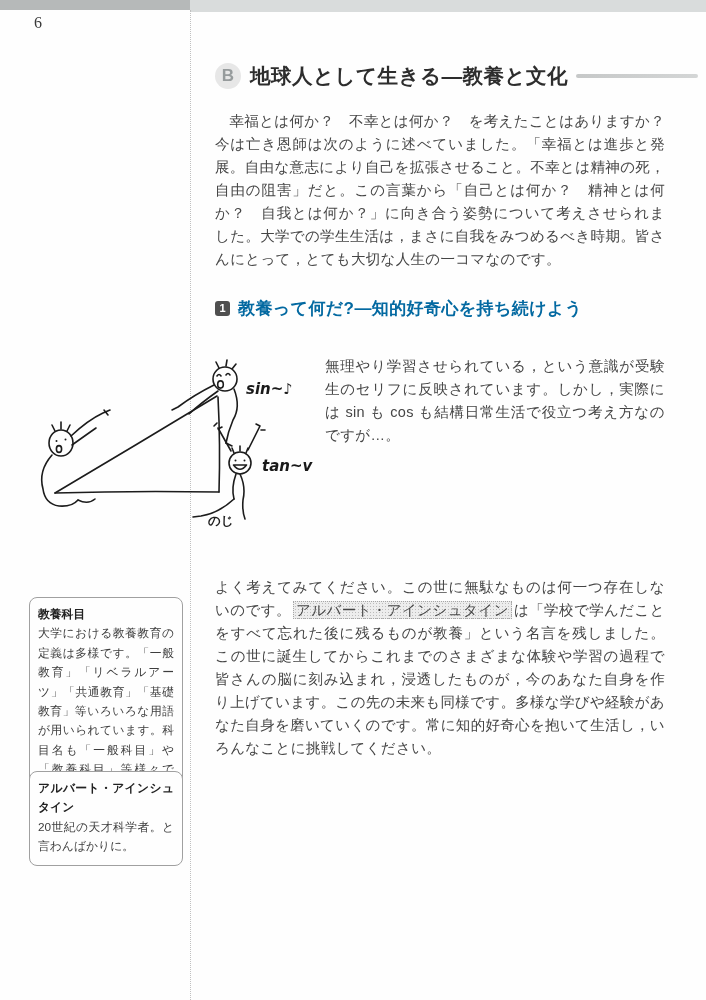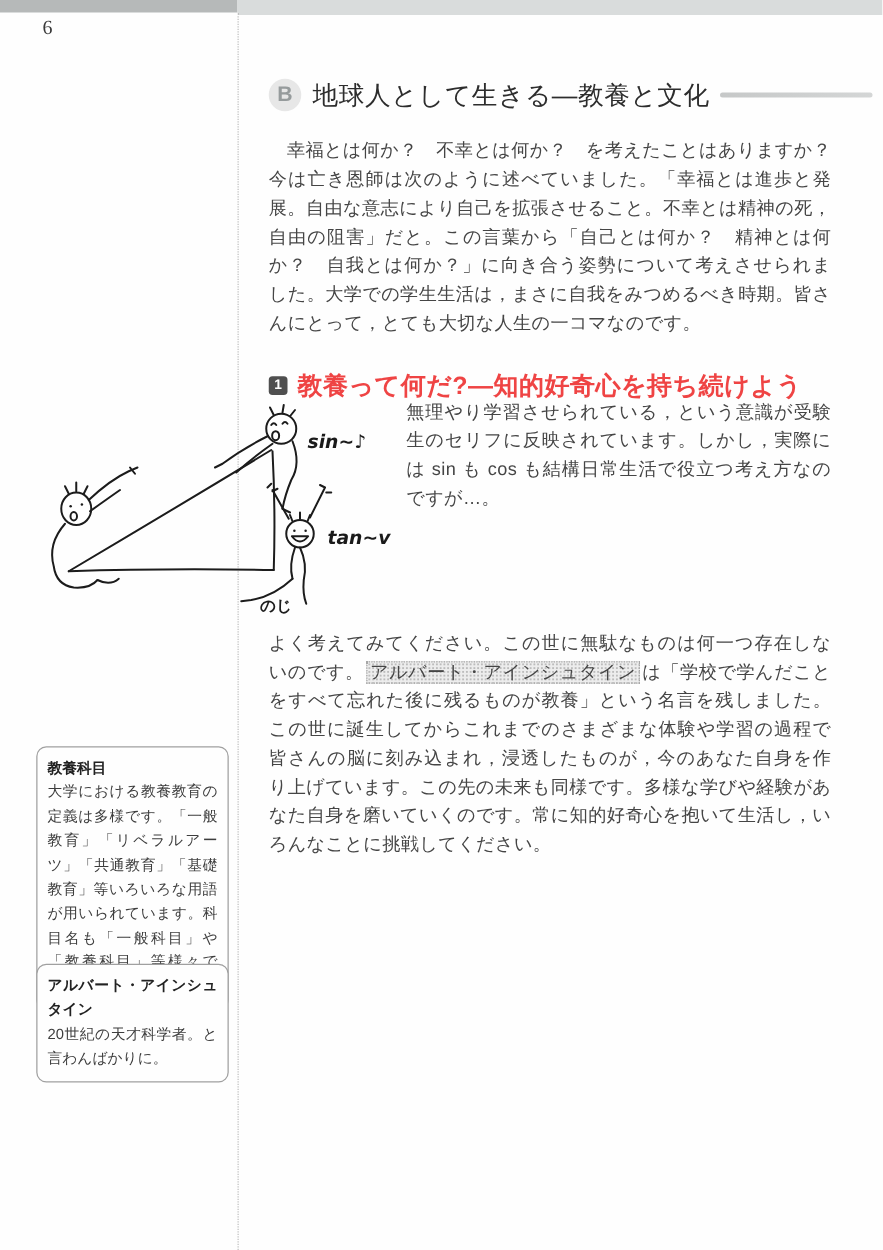--- a/index.html
+++ b/index.html
@@ -18,34 +18,34 @@
   .page-number{position:absolute;left:34px;top:14px;font-size:16px;color:#3a3a3a;font-family:"Liberation Serif","DejaVu Serif",serif;}
 
   
   .main-col{position:absolute;left:215px;top:0;width:450px;padding-top:62px;color:#454545;}
 
   .head-row{display:flex;align-items:center;height:28px;}
   .b-badge{
     flex:0 0 auto;width:26px;height:26px;border-radius:50%;background:#e7e7e7;
     color:#969b9c;font-weight:700;font-size:17px;display:flex;align-items:center;justify-content:center;
   }
-  .head-title{margin-left:9px;font-size:20.5px;font-weight:400;color:#2d2d2d;letter-spacing:0.5px;white-space:nowrap;}
+  .head-title{margin-left:9px;font-size:20.5px;font-weight:700;color:#2d2d2d;letter-spacing:0.5px;white-space:nowrap;}
   .head-rule{flex:1 1 auto;height:4px;background:linear-gradient(to right,#c6c8c8,#d4d6d6);margin-left:8px;margin-right:-33px;border-radius:2px;}
 
   p{margin:0;}
-  .body-text{font-size:14.5px;line-height:23px;letter-spacing:0.3px;text-align:justify;color:#454545;}
+  .body-text{font-size:14.5px;line-height:23px;letter-spacing:0.3px;text-align:justify;color:#454545;margin-top:36px;}
   .indent{text-indent:1em;}
   .intro{margin-top:20px;}
 
   .sec-head{display:flex;align-items:center;margin-top:26px;height:22px;}
   .sec-badge{
     flex:0 0 auto;width:15px;height:15px;border-radius:3px;background:#4f4f4f;color:#fff;
     font-size:11px;font-weight:700;display:flex;align-items:center;justify-content:center;
   }
-  .sec-title{margin-left:8px;font-size:20px;font-weight:700;color:#ef4444;letter-spacing:0.4px;white-space:nowrap;}
+  .sec-title{margin-left:8px;font-size:17px;font-weight:700;color:#0369a1;letter-spacing:0.4px;white-space:nowrap;}
 
   .lead{margin-top:5px;}
 
   
   .wrap-region{position:relative;margin-left:110px;min-height:185px;}
   .illo{position:absolute;left:-297px;top:2px;width:290px;height:185px;}
   .illo svg{display:block;}
 
   .hl{
     background-color:#ededed;

